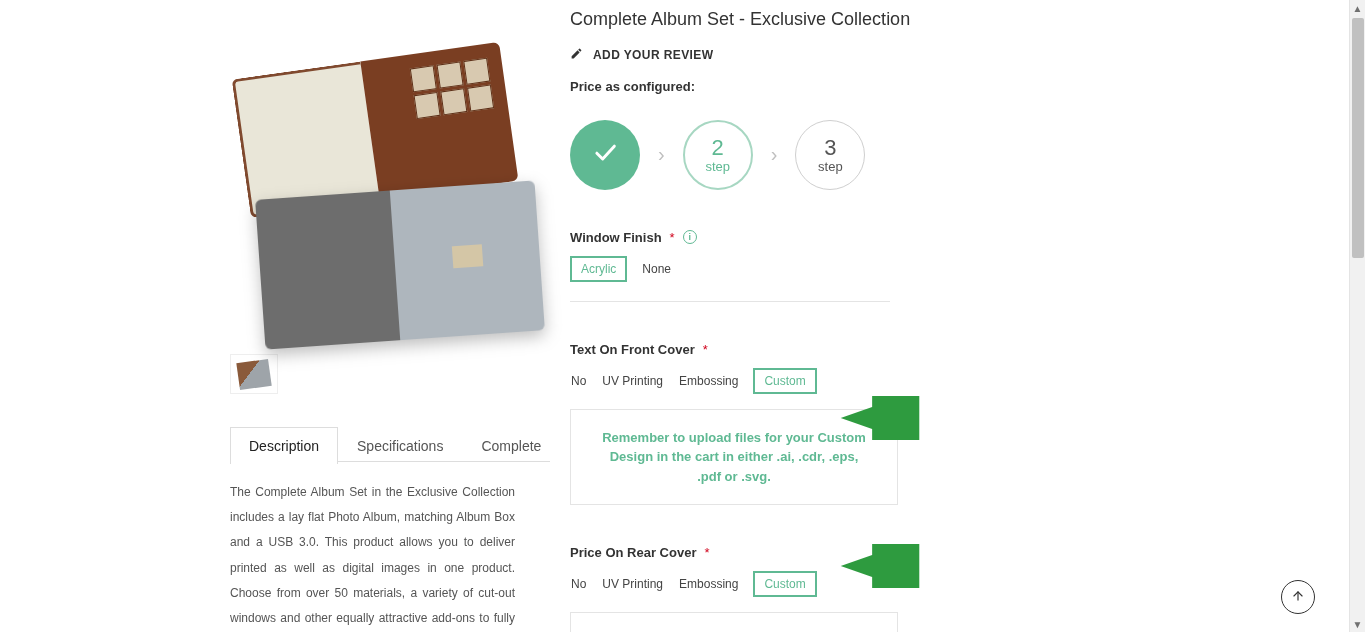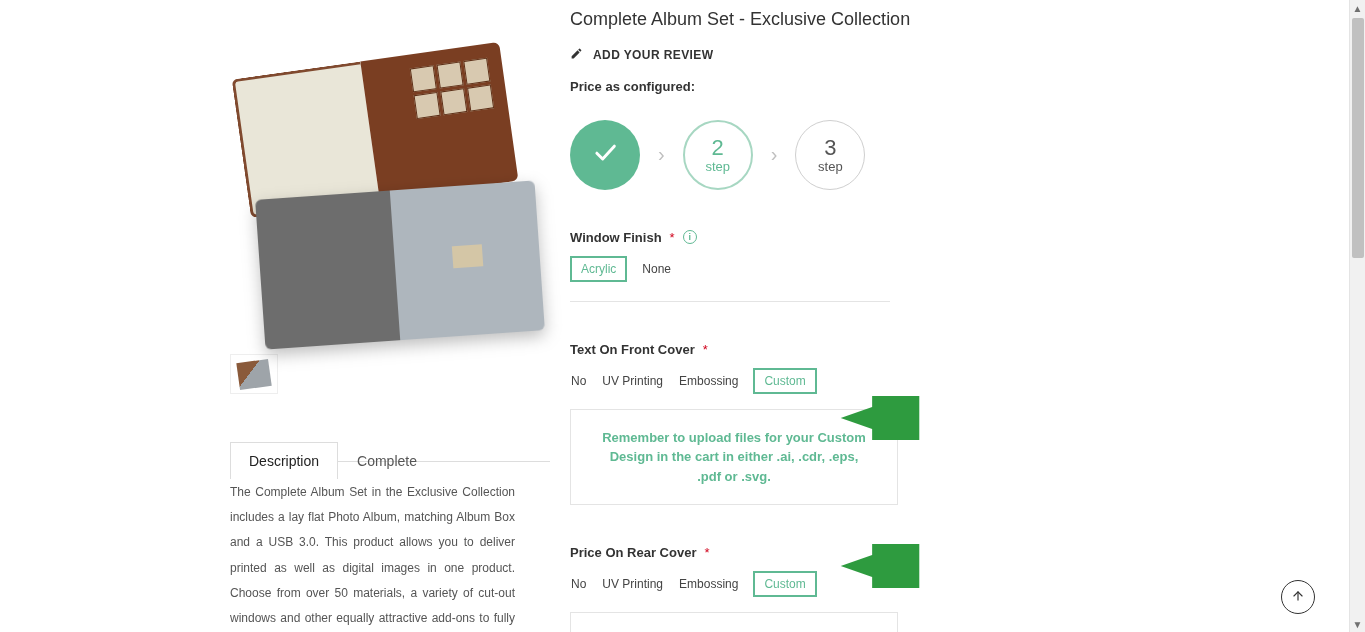--- a/index.html
+++ b/index.html
@@ -151,21 +151,21 @@
     display: flex;
   }
   .tab {
     padding: 10px 18px;
     font-size: 14px;
     color: #555;
     cursor: pointer;
     border: 1px solid transparent;
     border-bottom: none;
     position: relative;
-    top: 18px;
+    top: 3px;
     background: transparent;
   }
   .tab.active {
     background: #fff;
     border-color: #ddd;
     color: #222;
   }
   .desc-text {
     margin-top: 18px;
     font-size: 12px;
@@ -350,20 +350,21 @@
       </div>
 
       <div class="thumb-strip">
         <div class="mini">
             <div class="mini-inner"></div>
           </div>
       </div>
 
       <div class="tabs">
         <div class="tab active">Description</div>
+        <div class="tab">Specifications</div>
         <div class="tab">Complete</div>
       </div>
 
       <p class="desc-text">The Complete Album Set in the Exclusive Collection includes a lay flat Photo Album, matching Album Box and a USB 3.0. This product allows you to deliver printed as well as digital images in one product. Choose from over 50 materials, a variety of cut-out windows and other equally attractive add-ons to fully personalize your product.</p>
     </div>
 
     <div class="right-col">
       <h1 class="product-title">Complete Album Set - Exclusive Collection</h1>
 
       <div class="review-link">

